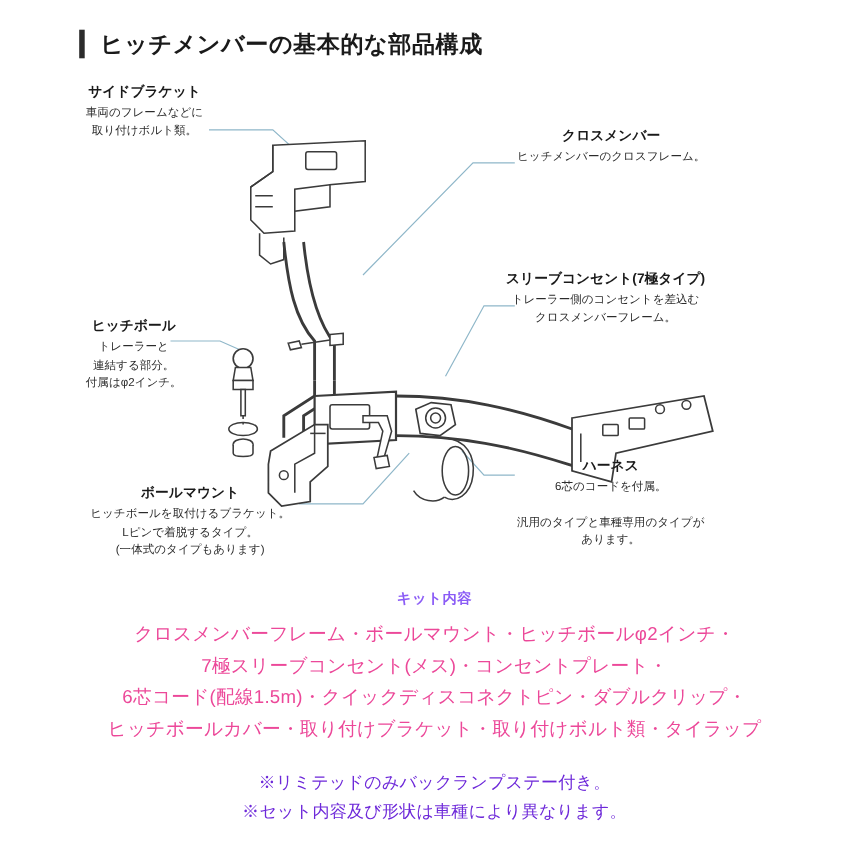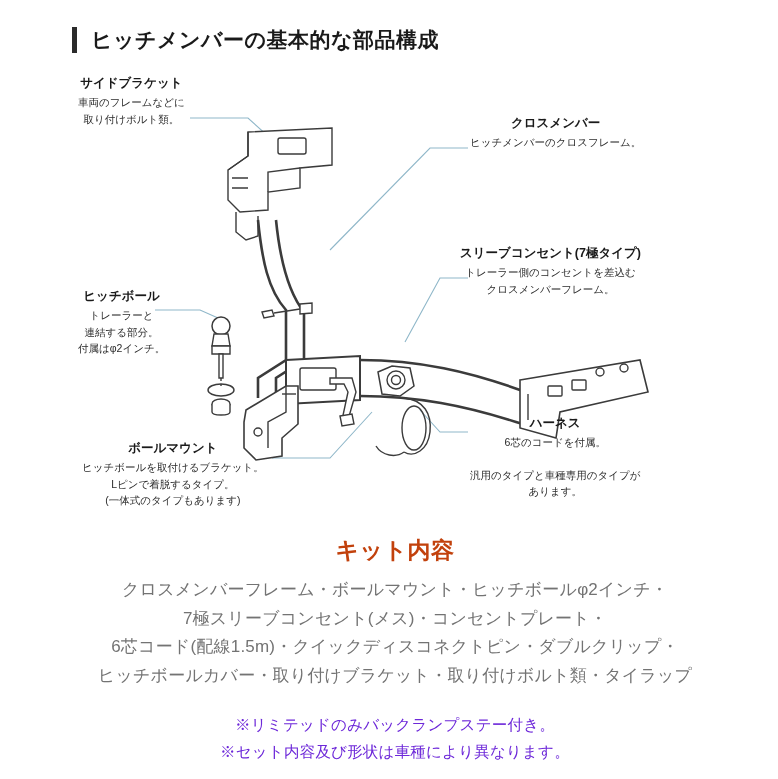--- a/index.html
+++ b/index.html
@@ -83,30 +83,30 @@
   .cal-ballmount  { left: 82px;  top: 380px; }
 
   
   .kit {
     position: absolute;
     left: 40px;
     top: 535px;
     width: 710px;
   }
   .kit-title {
-    font-size: 23px;
+    font-size: 13px;
     font-weight: bold;
-    color: #c2410c;
+    color: #8b5cf6;
     margin-bottom: 10px;
     letter-spacing: 0.5px;
   }
   .kit-line {
     font-size: 17px;
     line-height: 1.68;
-    color: #737373;
+    color: #ec4899;
     letter-spacing: 0.2px;
   }
   .notes {
     margin-top: 22px;
   }
   .note-line {
     font-size: 15.5px;
     line-height: 1.72;
     color: #6d28d9;
     letter-spacing: 0.2px;

